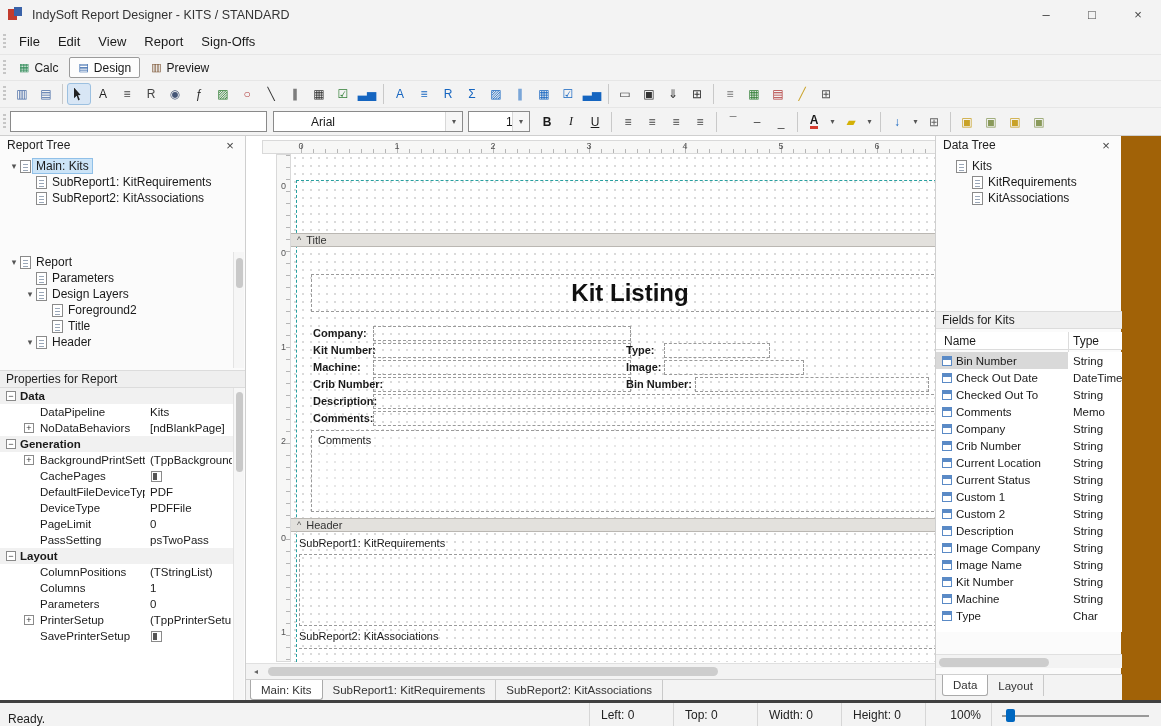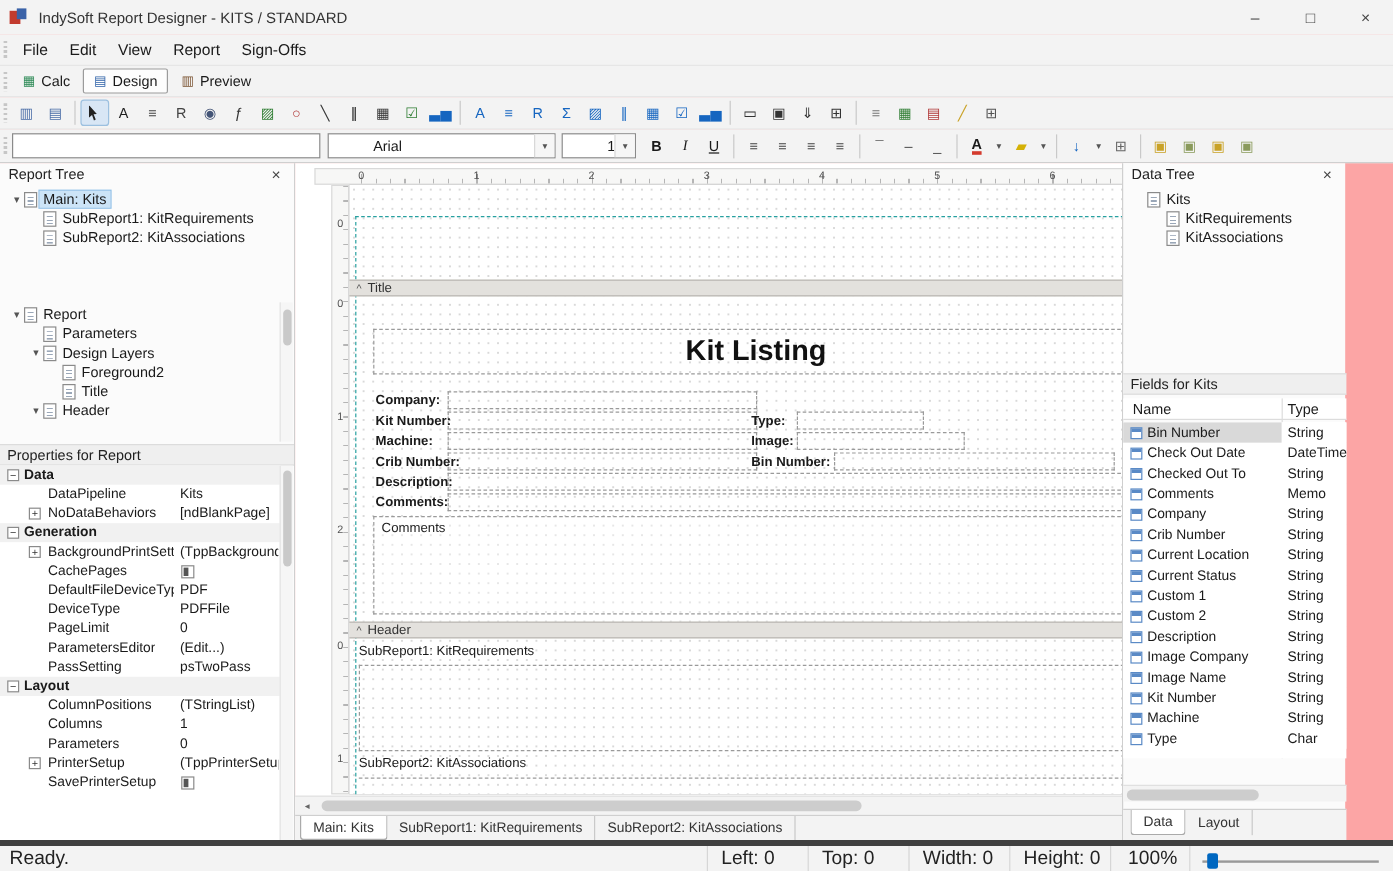--- a/index.html
+++ b/index.html
@@ -1,18 +1,18 @@
 <!DOCTYPE html>
 <html><head>
 <meta charset="utf-8">
 <style>
   * { margin:0; padding:0; box-sizing:border-box; }
   html,body { width:1161px; height:726px; background:#fff; overflow:hidden; }
   body { font-family:"Liberation Sans", sans-serif; font-size:12px; color:#1a1a1a; cursor:default; }
-  #app { position:relative; width:1161px; height:726px; background:#fca5a5; overflow:hidden; }
+  #app { position:relative; width:1161px; height:726px; background:#a16207; overflow:hidden; }
 
   
   #titlebar { position:absolute; left:0; top:0; width:1161px; height:29px; display:flex; align-items:center; background:#f3f3f3; }
   #app-icon { width:15px; height:15px; margin-left:8px; position:relative; }
   #app-icon::before { content:""; position:absolute; left:0; top:2px; width:9px; height:11px; background:#c23b2e; }
   #app-icon::after { content:""; position:absolute; left:6px; top:0; width:8px; height:9px; background:#3a62a8; }
   #title-text { margin-left:9px; font-size:12.5px; color:#333; }
   #win-buttons { margin-left:auto; display:flex; height:29px; }
   .winbtn { width:46px; height:29px; display:flex; align-items:center; justify-content:center; font-size:13px; color:#444; }
 
@@ -157,21 +157,21 @@
   .frow.sel .fname-wrap { background:#d9d9d9; }
   .ficon { width:10px; height:10px; flex:0 0 10px; border:1px solid #5a8ac6; background:linear-gradient(#5a8ac6 0 3px, #fff 3px); }
   .ftype { position:absolute; left:137px; white-space:nowrap; }
   #fields-hscroll { position:absolute; left:0; top:518px; width:186px; height:14px; }
   #fields-hscroll .hsb-thumb { left:3px; width:110px; }
   #data-tabs { position:absolute; left:0; top:538px; width:186px; height:26px; border-top:1px solid #cfcfcf; background:#f3f3f3; display:flex; align-items:stretch; padding:0 0 4px 6px; }
   .rtab { display:flex; align-items:center; padding:0 10px; font-size:11.5px; border-right:1px solid #c9c9c9; color:#333; }
   .rtab.active { background:#fff; border:1px solid #aaa; border-top:none; border-radius:0 0 3px 3px; }
 
   
-  #statusbar { position:absolute; left:0; top:700px; width:1161px; height:26px; background:#f3f3f3; border-top:5px solid #404040; display:flex; align-items:center; font-size:16px; color:#222; }
+  #statusbar { position:absolute; left:0; top:700px; width:1161px; height:26px; background:#f3f3f3; border-top:3px solid #404040; display:flex; align-items:flex-end; font-size:12px; color:#222; }
   #status-ready { margin-left:8px; }
   .sseg { height:100%; display:flex; align-items:center; padding-left:11px; border-left:1px solid #d6d6d6; width:84px; flex:0 0 84px; }
   #seg-left { margin-left:auto; }
   #seg-zoom { width:66px; flex:0 0 66px; justify-content:flex-end; padding-right:10px; }
   #zoom-slider { width:170px; flex:0 0 170px; height:100%; position:relative; border-left:1px solid #d6d6d6; }
   #zoom-track { position:absolute; left:10px; right:12px; top:12px; height:2px; background:#999; }
   #zoom-thumb { position:absolute; left:14px; top:6px; width:9px; height:13px; background:#0067c0; border-radius:2px; }
 </style>
 </head>
 <body>
@@ -616,26 +616,20 @@
 
         </div>
 
         <div class="prow">
 
           <span class="p-key">PageLimit</span>
           <span class="p-val">0</span>
 
         </div>
 
-        <div class="prow">
-
-          <span class="p-key">ParametersEditor</span>
-          <span class="p-val">(Edit...)</span>
-
-        </div>
 
         <div class="prow">
 
           <span class="p-key">PassSetting</span>
           <span class="p-val">psTwoPass</span>
 
         </div>
 
         <div class="prow group">
           <span class="p-exp">−</span>

